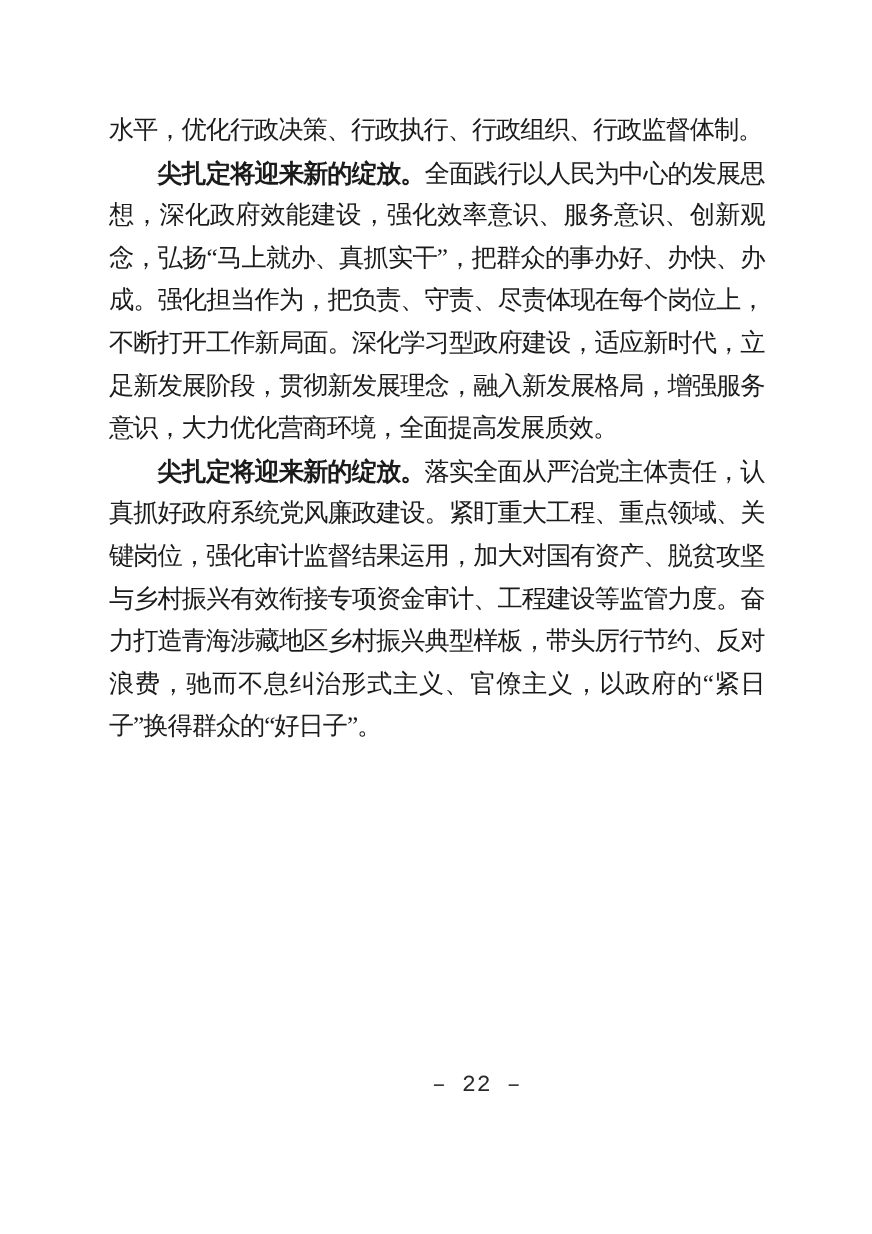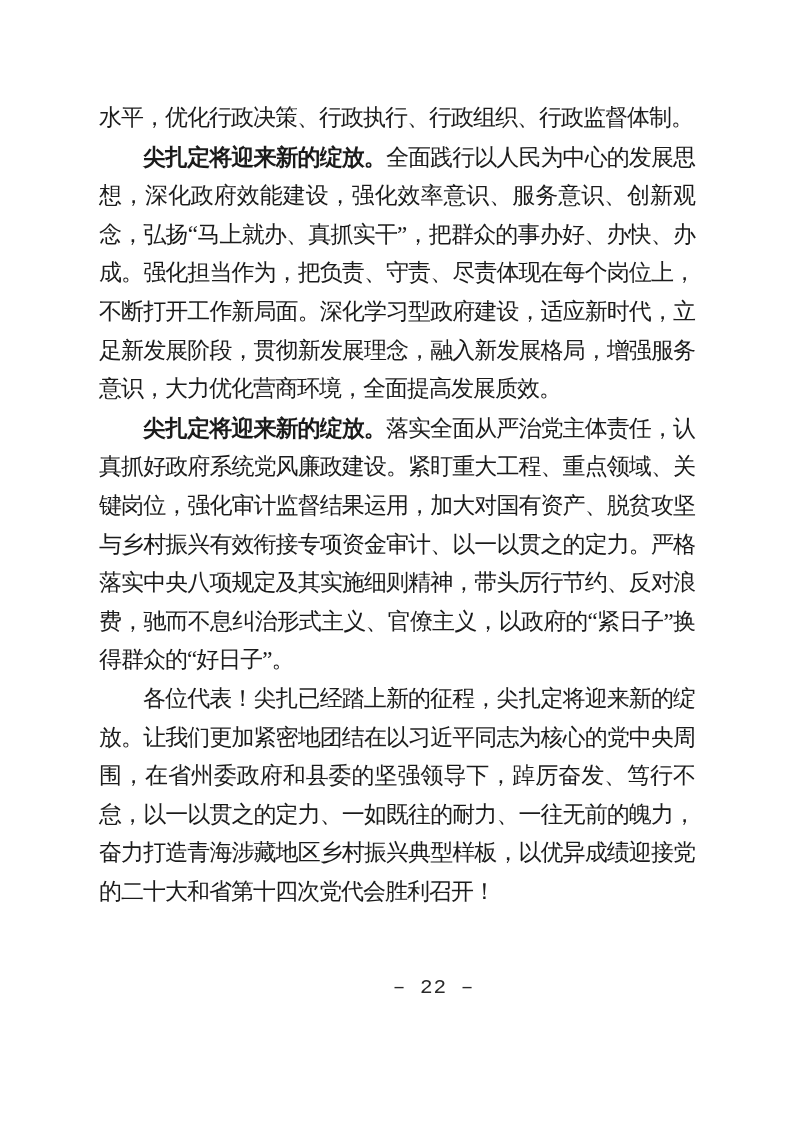--- a/index.html
+++ b/index.html
@@ -55,20 +55,19 @@
 </head>
 <body>
 
 <div class="page">
   <div class="text-block">
 
     <p class="para continuation"><span>水平，优化行政决策、行政执行、行政组织、行政监督体制。</span></p>
 
     <p class="para"><span class="para-lead">尖扎定将迎来新的绽放。</span><span>全面践行以人民为中心的发展思想，深化政府效能建设，强化效率意识、服务意识、创新观念，弘扬“马上就办、真抓实干”，把群众的事办好、办快、办成。强化担当作为，把负责、守责、尽责体现在每个岗位上，不断打开工作新局面。深化学习型政府建设，适应新时代，立足新发展阶段，贯彻新发展理念，融入新发展格局，增强服务意识，大力优化营商环境，全面提高发展质效。</span></p>
 
-    <p class="para"><span class="para-lead">尖扎定将迎来新的绽放。</span><span>落实全面从严治党主体责任，认真抓好政府系统党风廉政建设。紧盯重大工程、重点领域、关键岗位，强化审计监督结果运用，加大对国有资产、脱贫攻坚与乡村振兴有效衔接专项资金审计、以一以贯之的定力。严格落实中央八项规定及其实施细则精神，带头厉行节约、反对浪费，驰而不息纠治形式主义、官僚主义，以政府的“紧日子”换得群众的“好日子”。</span></p>
+    <p class="para"><span class="para-lead">尖扎定将迎来新的绽放。</span><span>落实全面从严治党主体责任，认真抓好政府系统党风廉政建设。紧盯重大工程、重点领域、关键岗位，强化审计监督结果运用，加大对国有资产、脱贫攻坚与乡村振兴有效衔接专项资金审计、工程建设等监管力度。奋力打造青海涉藏地区乡村振兴典型样板，带头厉行节约、反对浪费，驰而不息纠治形式主义、官僚主义，以政府的“紧日子”换得群众的“好日子”。</span></p>
 
-    <p class="para"><span>各位代表！尖扎已经踏上新的征程，尖扎定将迎来新的绽放。让我们更加紧密地团结在以习近平同志为核心的党中央周围，在省州委政府和县委的坚强领导下，踔厉奋发、笃行不怠，以一以贯之的定力、一如既往的耐力、一往无前的魄力，奋力打造青海涉藏地区乡村振兴典型样板，以优异成绩迎接党的二十大和省第十四次党代会胜利召开！</span></p>
 
   </div>
 
   <div class="page-number">– 22 –</div>
 </div>
 
 </body></html>

